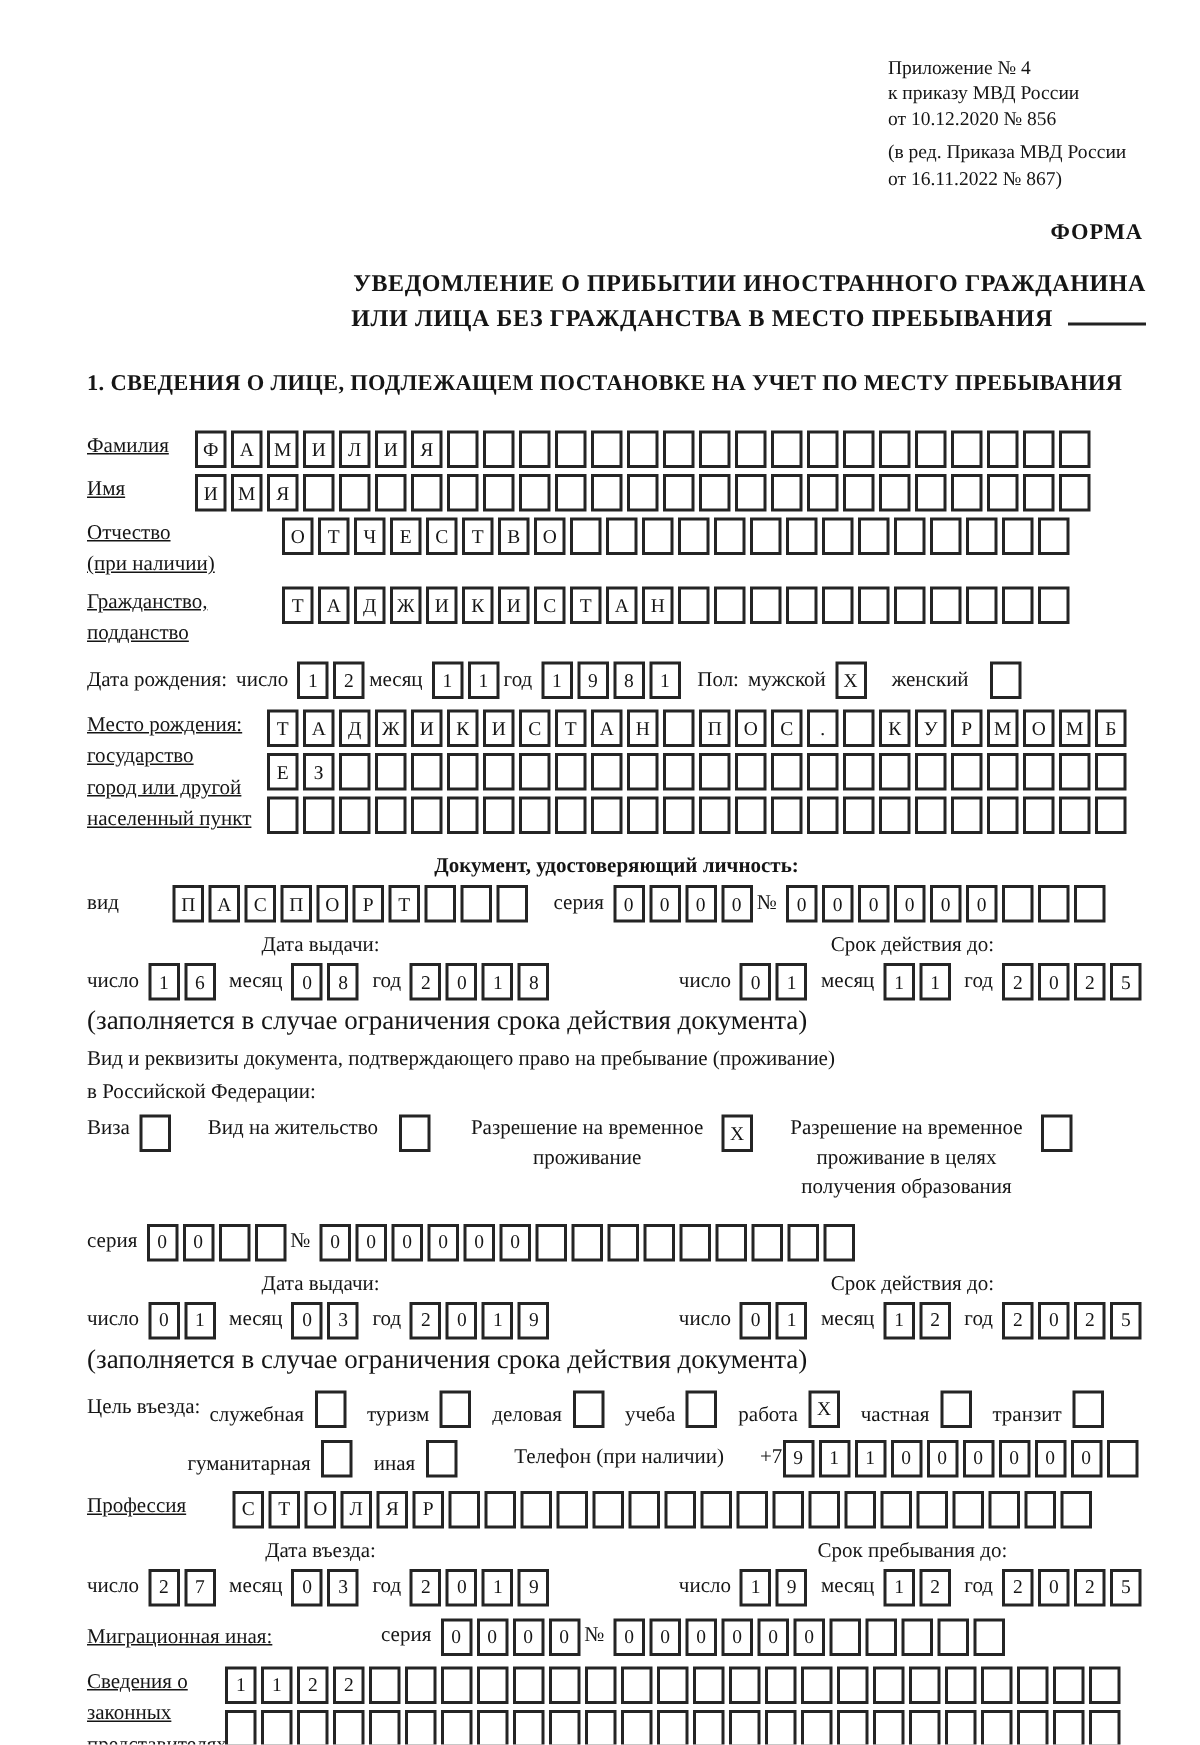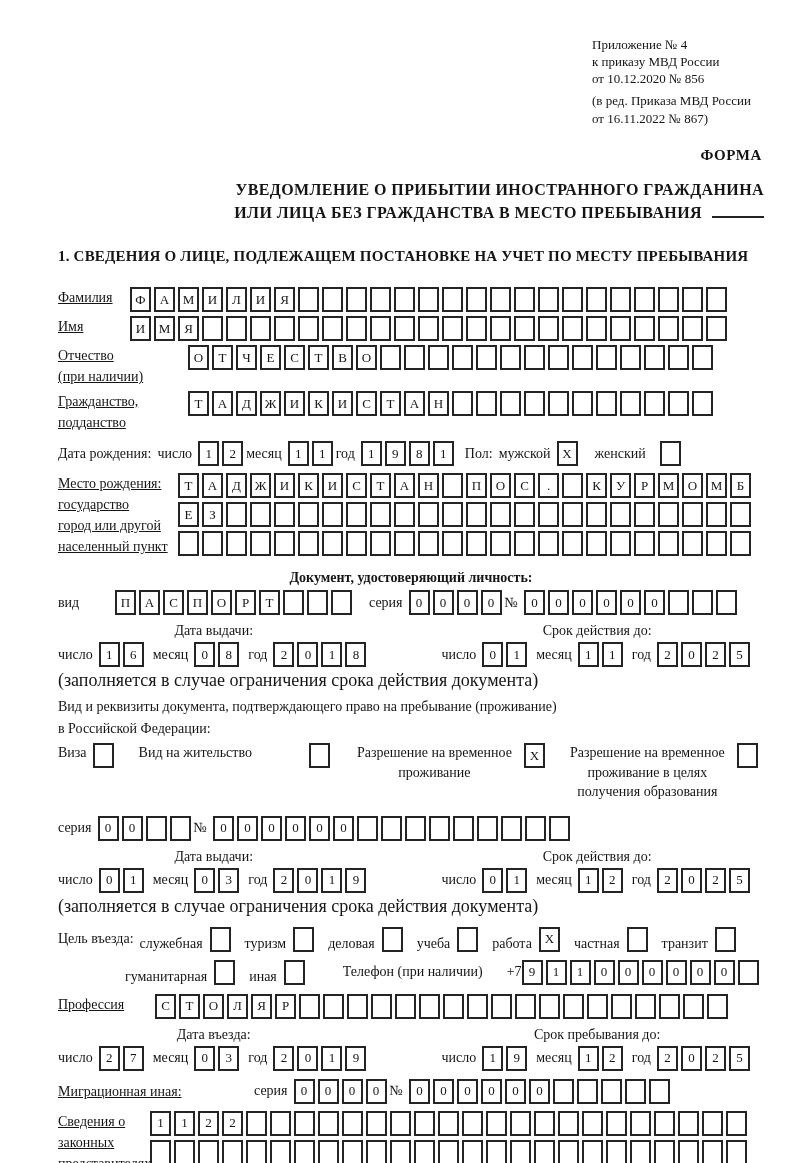--- a/index.html
+++ b/index.html
@@ -38,21 +38,21 @@
   .w92  { width:92px; }
   .stack > .cells { margin-bottom:4px; }
 
   .center-bold { text-align:center; font-weight:bold; margin-top:10px; }
 
   .inline-row { display:flex; align-items:center; margin-top:6px; }
   .inline-row .t { margin:0 6px 0 0; }
   .sp8 { width:8px; flex:none; } .sp14 { width:14px; flex:none; } .sp24 { width:24px; flex:none; }
 
   
-  .dates { display:flex; margin-top:8px; }
+  .dates { display:flex; margin-top:8px;justify-content:space-between; }
   .dgroup { }
   .dhead { text-align:center; margin-bottom:3px; }
   .dline { display:flex; align-items:center; }
   .dline .t { margin:0 6px; }
   .dline .t:first-child { margin-left:0; }
   .note-right { font-size:18px; margin-top:3px; }
 
   
   .res-row { display:flex; align-items:flex-start; margin-top:6px; }
   .res-opt { display:flex; align-items:flex-start; }
@@ -420,21 +420,21 @@
   <div style="margin-top:8px;">Вид и реквизиты документа, подтверждающего право на пребывание (проживание)</div>
   <div style="margin-top:6px;">в Российской Федерации:</div>
 
   <div class="res-row">
     <div class="res-opt">
       <span class="res-txt">Виза</span>
       <span class="cells" style="margin-left:6px;">
           <span class="cell"></span>
         </span>
     </div>
-    <div class="res-opt" style="margin-left:22px;gap:43px;">
+    <div class="res-opt" style="margin-left:22px;">
       <span class="res-txt">Вид на жительство</span>
       <span class="cells" style="margin-left:14px;">
           <span class="cell"></span>
         </span>
     </div>
     <div class="res-opt" style="margin-left:24px;">
       <span class="res-txt">
         <span>Разрешение на временное</span><br>
         <span>проживание</span>
       </span>

